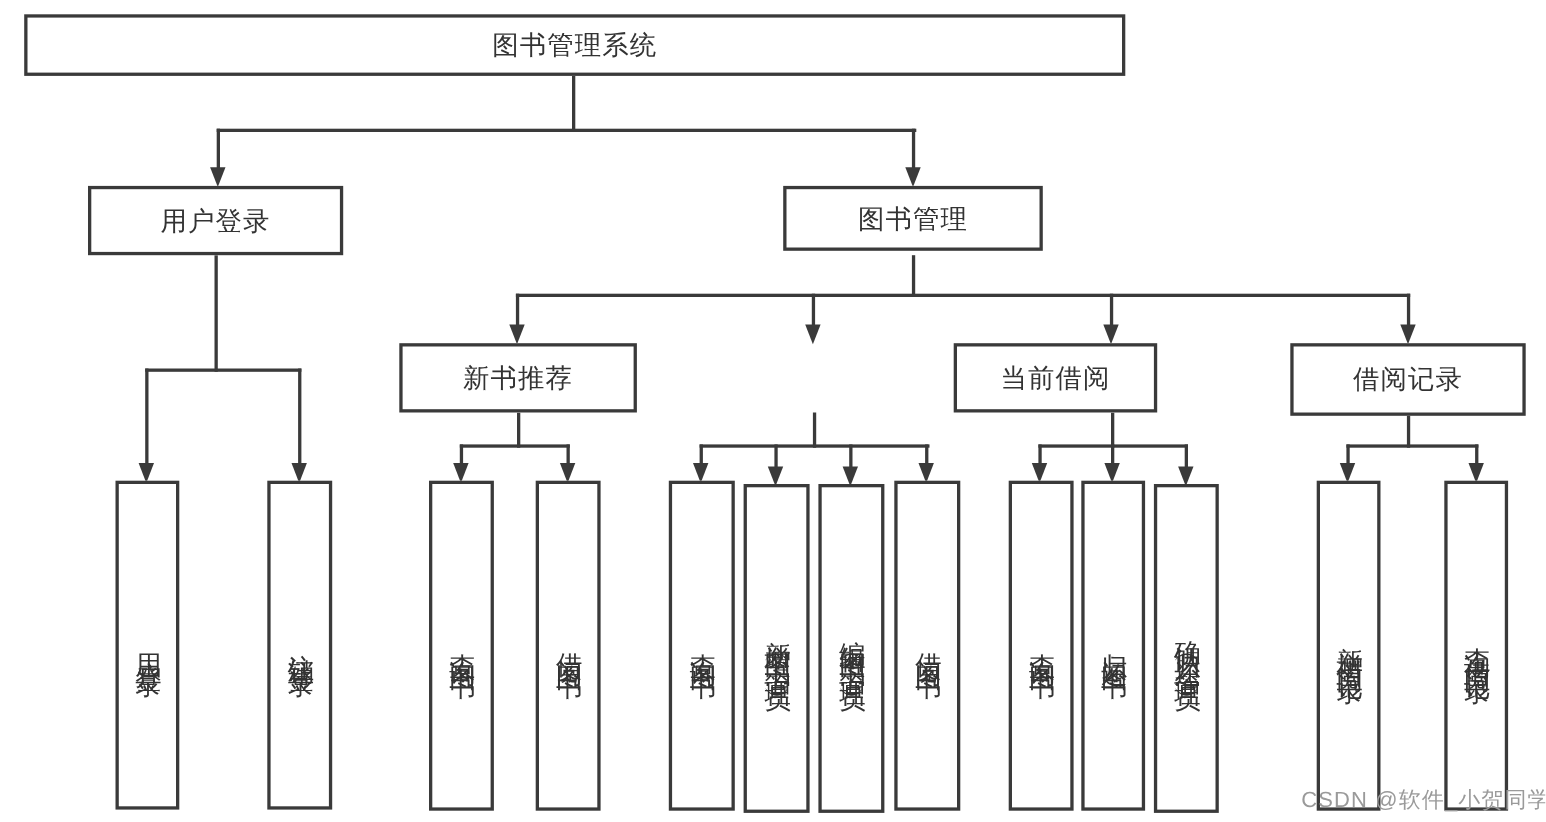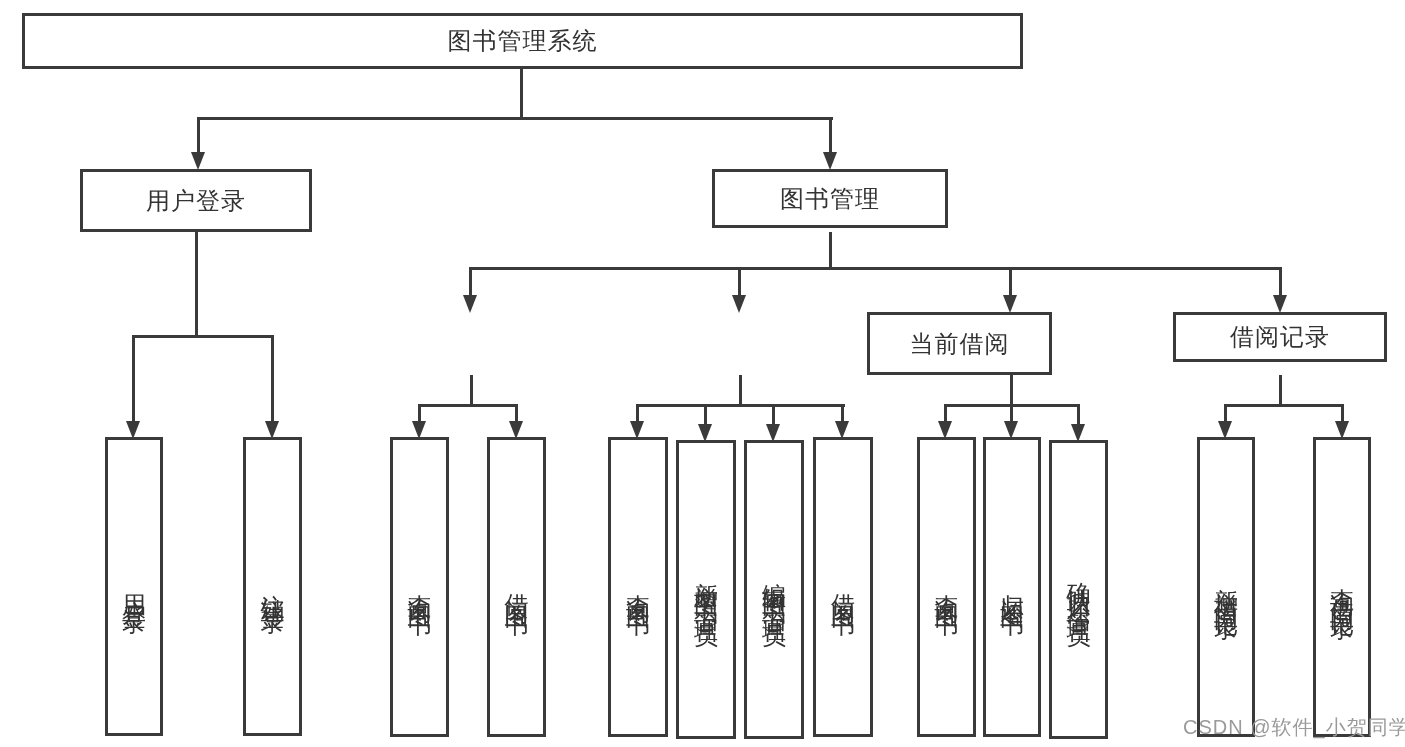--- a/index.html
+++ b/index.html
@@ -61,24 +61,27 @@
     <span>图书管理系统</span>
   </div>
 
   <div class="hbox" style="left:80px;top:169px;width:232px;height:63px">
     <span>用户登录</span>
   </div>
   <div class="hbox" style="left:712px;top:169px;width:236px;height:59px">
     <span>图书管理</span>
   </div>
 
+  <div class="hbox" style="left:363px;top:312px;width:216px;height:63px">
+    <span>新书推荐</span>
+  </div>
   <div class="hbox" style="left:867px;top:312px;width:185px;height:63px">
     <span>当前借阅</span>
   </div>
-  <div class="hbox" style="left:1173px;top:312px;width:214px;height:50px">
+  <div class="hbox" style="left:1173px;top:312px;width:214px;height:66px">
     <span>借阅记录</span>
   </div>
 
   <div class="vbox" style="left:105px;top:437px;width:58px;height:299px">
     <span>用户登录</span>
   </div>
   <div class="vbox" style="left:243px;top:437px;width:59px;height:299px">
     <span>注销登录</span>
   </div>
 

